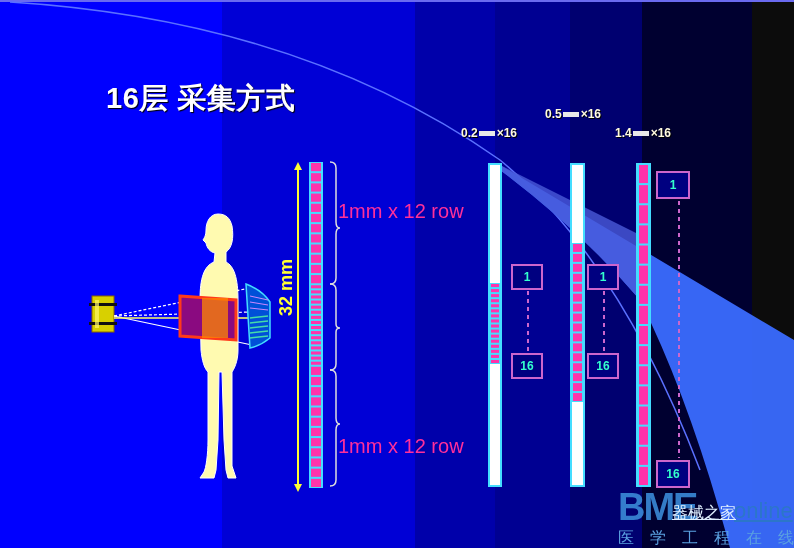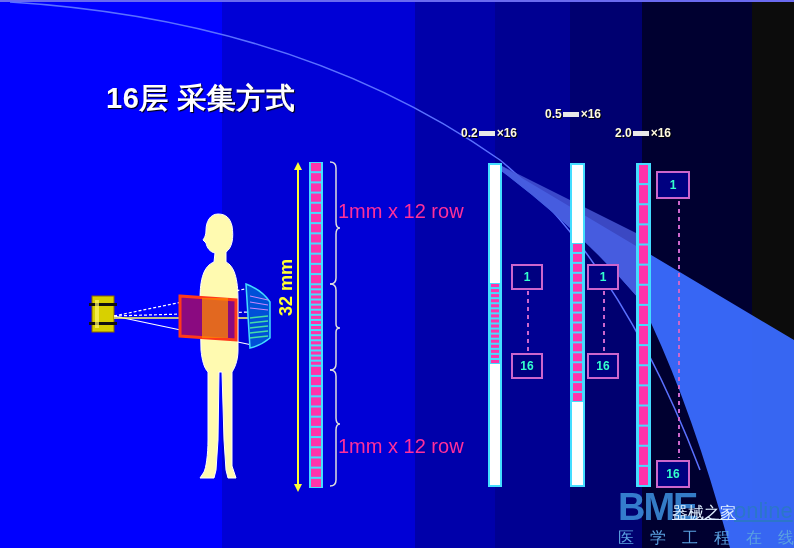--- a/index.html
+++ b/index.html
@@ -144,21 +144,21 @@
   <div class="rowlabel" style="left:338px;top:200px;">1mm x 12 row</div>
   <div class="rowlabel" style="left:338px;top:435px;">1mm x 12 row</div>
 
   <div class="dlabel" style="left:461px;top:126px;">
     <span>0.2</span><span class="unit"></span><span>×16</span>
   </div>
   <div class="dlabel" style="left:545px;top:107px;">
     <span>0.5</span><span class="unit"></span><span>×16</span>
   </div>
   <div class="dlabel" style="left:615px;top:126px;">
-    <span>2.0</span><span class="unit"></span><span>×16</span>
+    <span>1.4</span><span class="unit"></span><span>×16</span>
   </div>
 
   <svg class="layer" width="794" height="548" id="modeCols">
       <rect x="489" y="164" width="12" height="322" fill="#ffffff" stroke="#44ddff" stroke-width="2"></rect>
       <rect x="489" y="283" width="12" height="81" fill="#44ddff"></rect>
       <rect x="491" y="284" width="8" height="3.0625" fill="#ff33aa"></rect>
       <rect x="491" y="289.0625" width="8" height="3.0625" fill="#ff33aa"></rect>
       <rect x="491" y="294.125" width="8" height="3.0625" fill="#ff33aa"></rect>
       <rect x="491" y="299.1875" width="8" height="3.0625" fill="#ff33aa"></rect>
       <rect x="491" y="304.25" width="8" height="3.0625" fill="#ff33aa"></rect>

